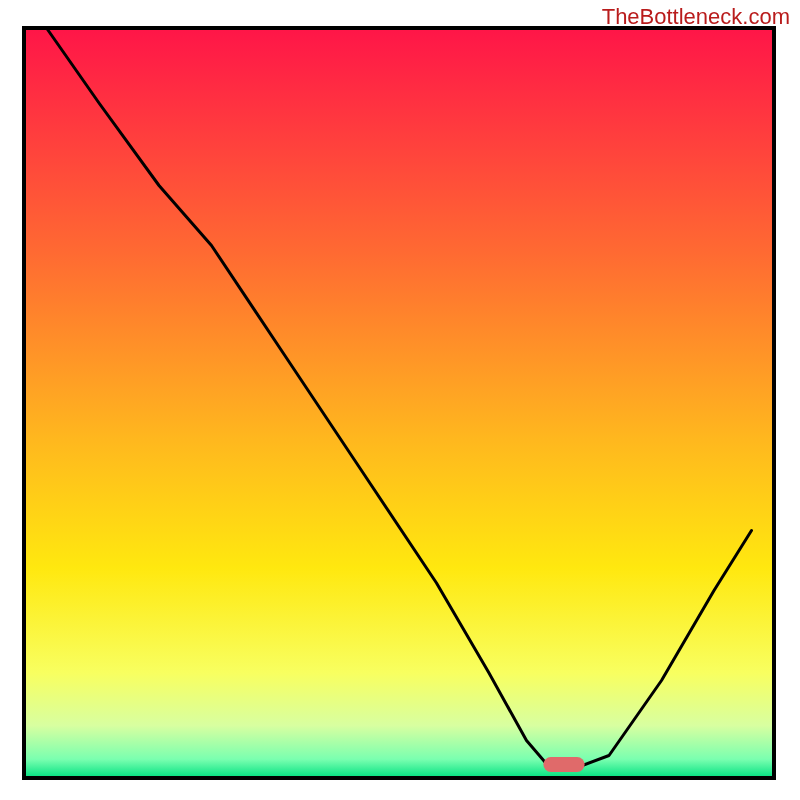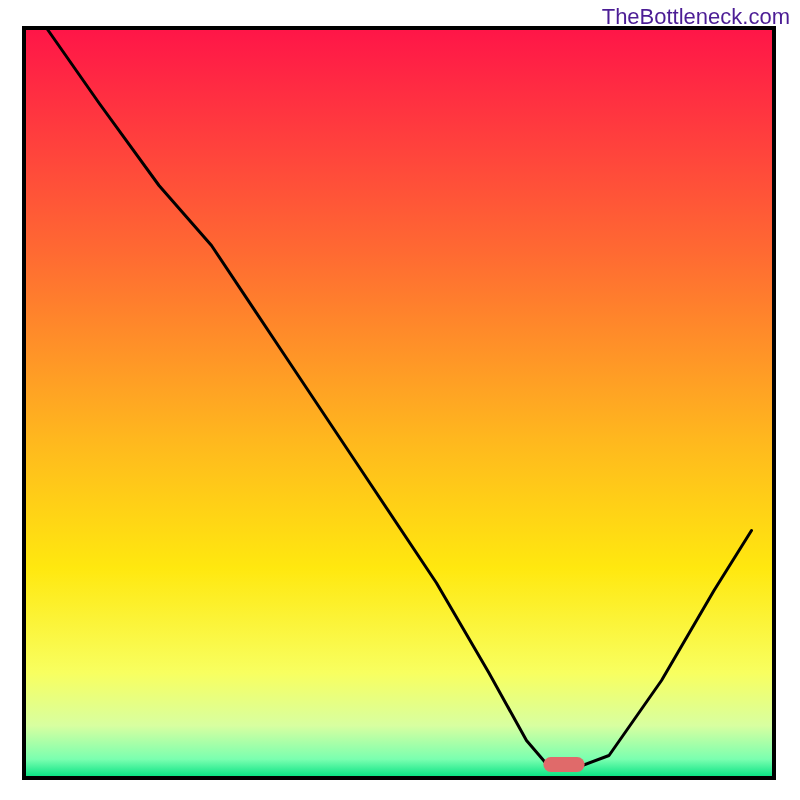--- a/index.html
+++ b/index.html
@@ -16,21 +16,21 @@
     width: 800px;
     height: 800px;
   }
   .watermark {
     position: absolute;
     top: 4px;
     right: 10px;
     font-family: Arial, sans-serif;
     font-size: 22px;
     font-weight: 500;
-    color: #4c1d95;
+    color: #b91c1c;
     z-index: 10;
   }
   svg {
     display: block;
   }
 </style>
 </head>
 <body>
 
 <div class="chart-container">

